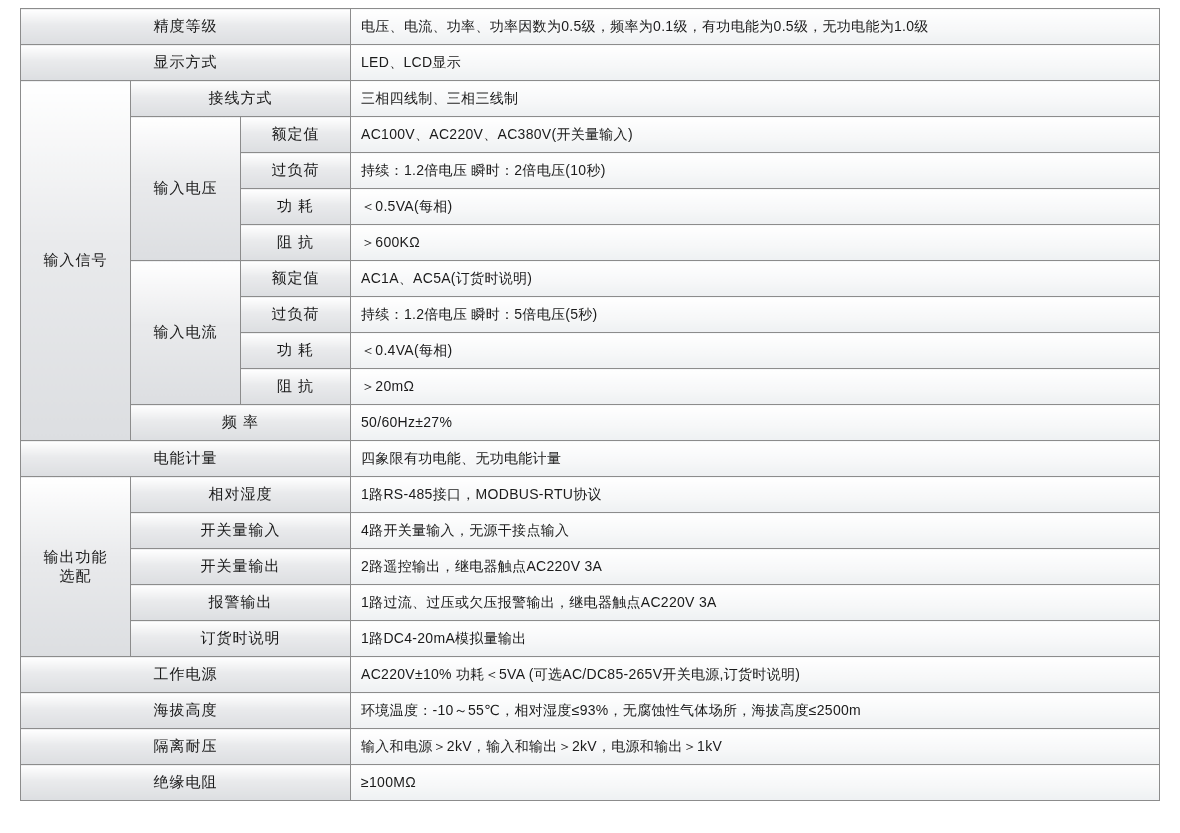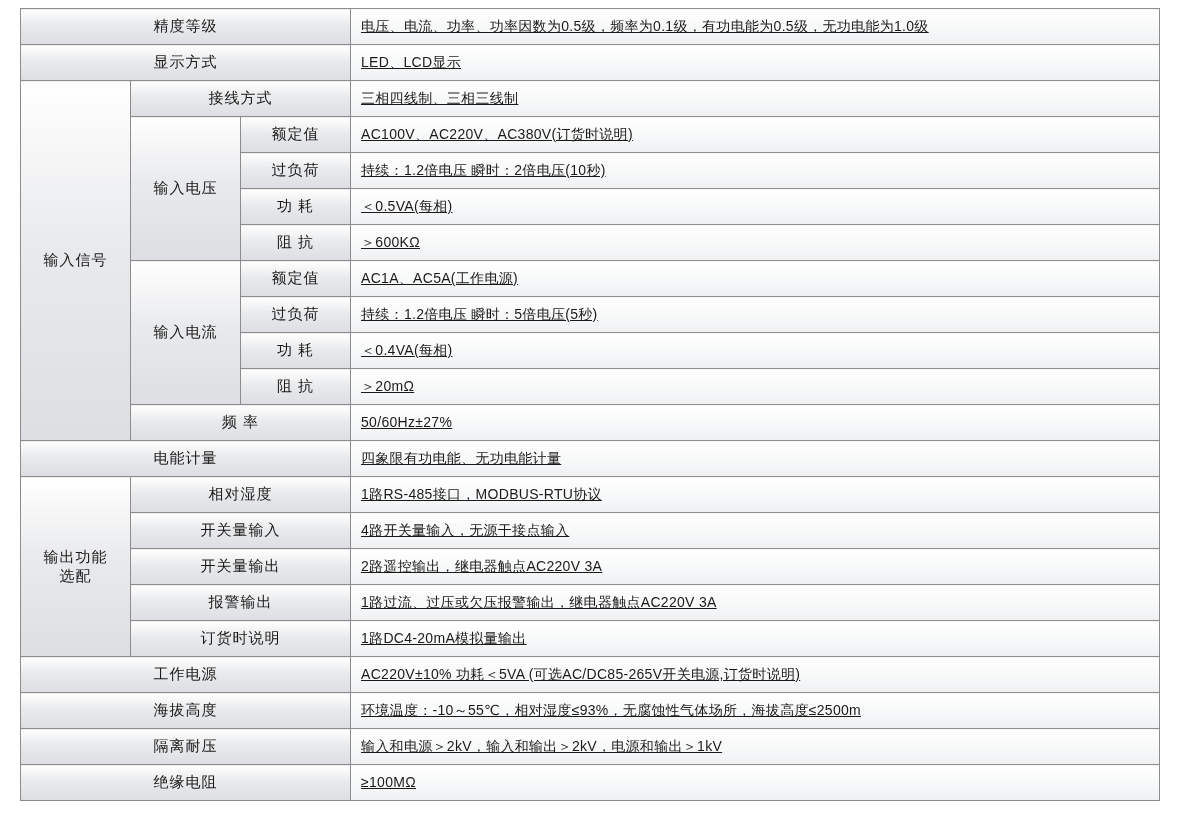--- a/index.html
+++ b/index.html
@@ -42,21 +42,20 @@
   td.lbl.tall {
     letter-spacing: 1px;
     margin-left: 20px;
   }
   
   td.val {
     background: linear-gradient(to bottom, #ffffff 0%, #f6f7f8 60%, #eef0f2 100%);
     text-align: left;
     font-size: 14px;
     letter-spacing: 0.3px;
-    text-decoration: underline;
   }
   .big-label {
     letter-spacing: 2px;
   }
 </style>
 </head>
 <body>
 
 <div class="sheet">
   <table class="spec">
@@ -80,39 +79,39 @@
 
       <tr>
         <td class="lbl tall big-label" rowspan="10">输入信号</td>
         <td class="lbl" colspan="2">接线方式</td>
         <td class="val">三相四线制、三相三线制</td>
       </tr>
 
       <tr>
         <td class="lbl big-label" rowspan="4">输入电压</td>
         <td class="lbl">额定值</td>
-        <td class="val">AC100V、AC220V、AC380V(订货时说明)</td>
+        <td class="val">AC100V、AC220V、AC380V(开关量输入)</td>
       </tr>
       <tr>
         <td class="lbl">过负荷</td>
         <td class="val">持续：1.2倍电压        瞬时：2倍电压(10秒)</td>
       </tr>
       <tr>
         <td class="lbl">功  耗</td>
         <td class="val">＜0.5VA(每相)</td>
       </tr>
       <tr>
         <td class="lbl">阻  抗</td>
         <td class="val">＞600KΩ</td>
       </tr>
 
       <tr>
         <td class="lbl big-label" rowspan="4">输入电流</td>
         <td class="lbl">额定值</td>
-        <td class="val">AC1A、AC5A(工作电源)</td>
+        <td class="val">AC1A、AC5A(订货时说明)</td>
       </tr>
       <tr>
         <td class="lbl">过负荷</td>
         <td class="val">持续：1.2倍电压        瞬时：5倍电压(5秒)</td>
       </tr>
       <tr>
         <td class="lbl">功  耗</td>
         <td class="val">＜0.4VA(每相)</td>
       </tr>
       <tr>

